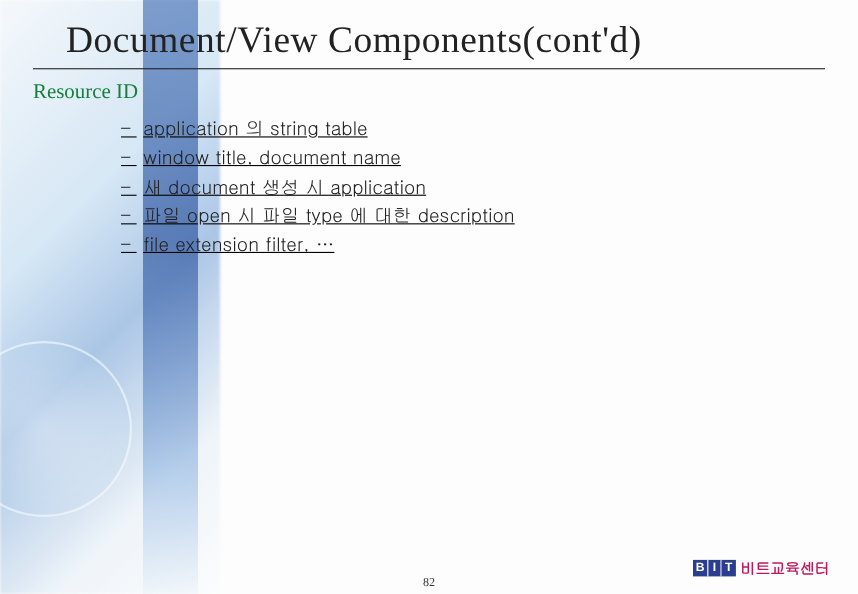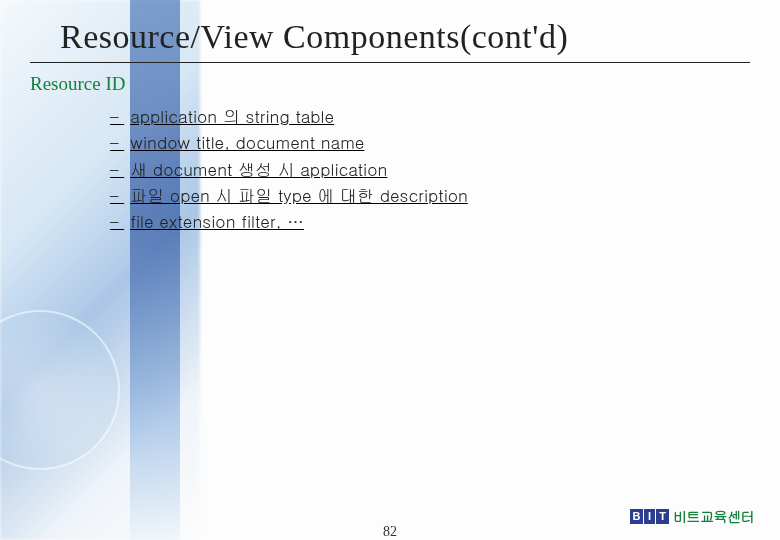--- a/index.html
+++ b/index.html
@@ -93,21 +93,21 @@
       position: absolute;
       bottom: 16px;
       left: 0;
       width: 780px;
       z-index: 1;
     }
     .page-number {
       position: absolute;
       left: 50%;
       transform: translateX(-50%);
-      font-size: 14px;
+      font-size: 11px;
       color: #333;
       font-family: "Times New Roman", serif;
     }
     .logo-block {
       position: absolute;
       right: 26px;
       bottom: -2px;
       display: flex;
       align-items: center;
       gap: 4px;
@@ -126,33 +126,33 @@
       width: 13px;
       height: 15px;
     }
     .badge-b { background: #2a3d8f; }
     .badge-i { background: #2a3d8f; border-left:1px solid #fff; border-right:1px solid #fff;}
     .badge-t { background: #2a3d8f; }
     .logo-text {
       font-family: "Gulim","Dotum",sans-serif;
       font-size: 14px;
       font-weight: bold;
-      color: #15803d;
+      color: #be185d;
       letter-spacing: -0.5px;
     }
   </style>
 </head>
 <body>
 
 <div class="bg-decoration"></div>
 <div class="bg-vstrip"></div>
 <div class="bg-circle"></div>
 
 <div class="content">
-  <h1 class="title">Resource/View Components(cont'd)</h1>
+  <h1 class="title">Document/View Components(cont'd)</h1>
   <hr class="hr">
   <div class="section-heading">Resource ID</div>
   <ul class="bullet-list">
     <li>application 의 string table</li>
     <li>window title, document name</li>
     <li>새 document 생성 시 application</li>
     <li>파일 open 시 파일 type 에 대한 description</li>
     <li>file extension filter, …</li>
   </ul>
 </div>

